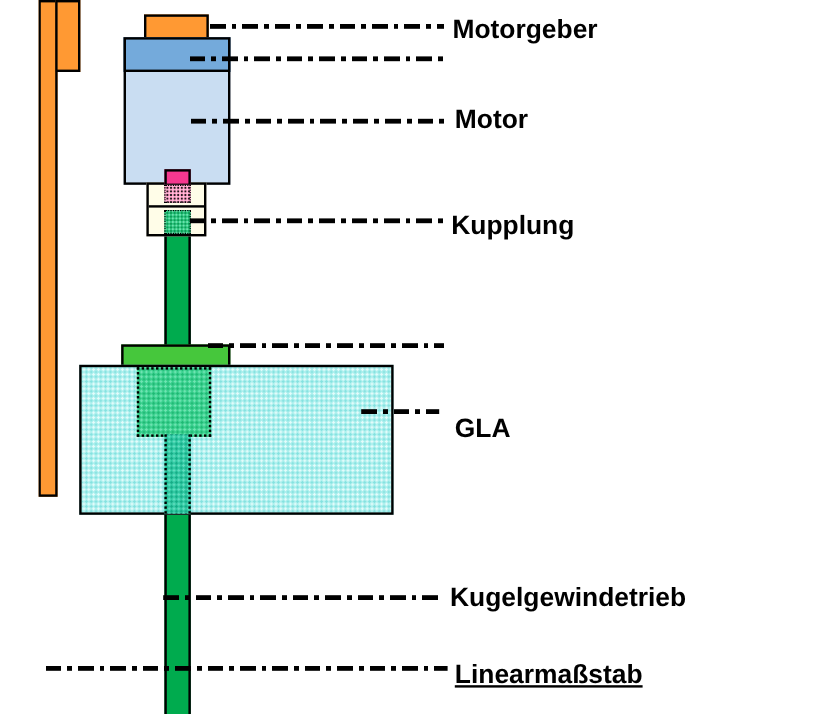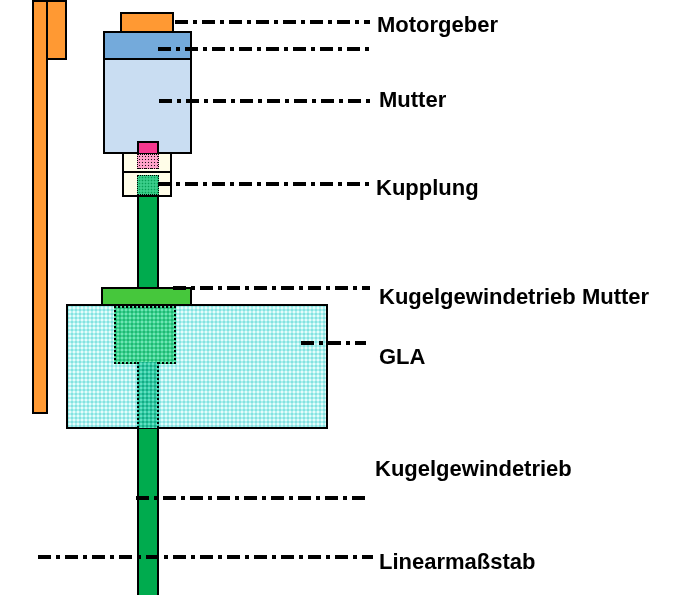--- a/index.html
+++ b/index.html
@@ -70,22 +70,22 @@
   #ln-kgt{left:104px;top:496px;width:232px;}
   #ln-linear{left:6px;top:555px;width:335px;}
 
   
   #lb-motorgeber{left:345px;top:14px;}
   #lb-motorbremse{left:345px;top:46px;}
   #lb-motor{left:347px;top:89px;}
   #lb-kupplung{left:344px;top:177px;}
   #lb-mutter{left:347px;top:286px;}
   #lb-gla{left:347px;top:346px;}
-  #lb-kgt{left:343px;top:458px;}
-  #lb-linear{left:347px;top:551px;}
+  #lb-kgt{left:343px;top:487px;}
+  #lb-linear{left:347px;top:551px;text-decoration:underline;}
 </style>
 </head>
 <body>
 
 <div id="canvas">
 
   <div class="shape" id="bar-left"></div>
   <div class="shape" id="tab"></div>
 
   <div class="shape" id="shaft"></div>
@@ -110,20 +110,19 @@
   <div class="leader" id="ln-motorgeber"></div>
   <div class="leader" id="ln-motorbremse"></div>
   <div class="leader" id="ln-motor"></div>
   <div class="leader" id="ln-kupplung"></div>
   <div class="leader" id="ln-mutter"></div>
   <div class="leader" id="ln-gla"></div>
   <div class="leader" id="ln-kgt"></div>
   <div class="leader" id="ln-linear"></div>
 
   <div class="lbl" id="lb-motorgeber">Motorgeber</div>
-  <div class="lbl" id="lb-motor">Mutter</div>
+  <div class="lbl" id="lb-motor">Motor</div>
   <div class="lbl" id="lb-kupplung">Kupplung</div>
-  <div class="lbl" id="lb-mutter">Kugelgewindetrieb Mutter</div>
   <div class="lbl" id="lb-gla">GLA</div>
   <div class="lbl" id="lb-kgt">Kugelgewindetrieb</div>
   <div class="lbl" id="lb-linear">Linearmaßstab</div>
 
 </div>
 
 </body></html>

